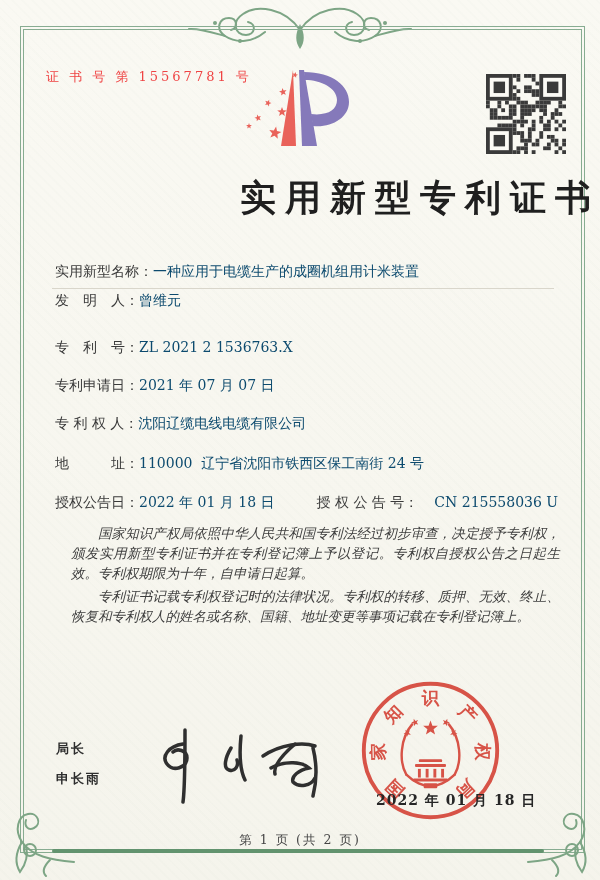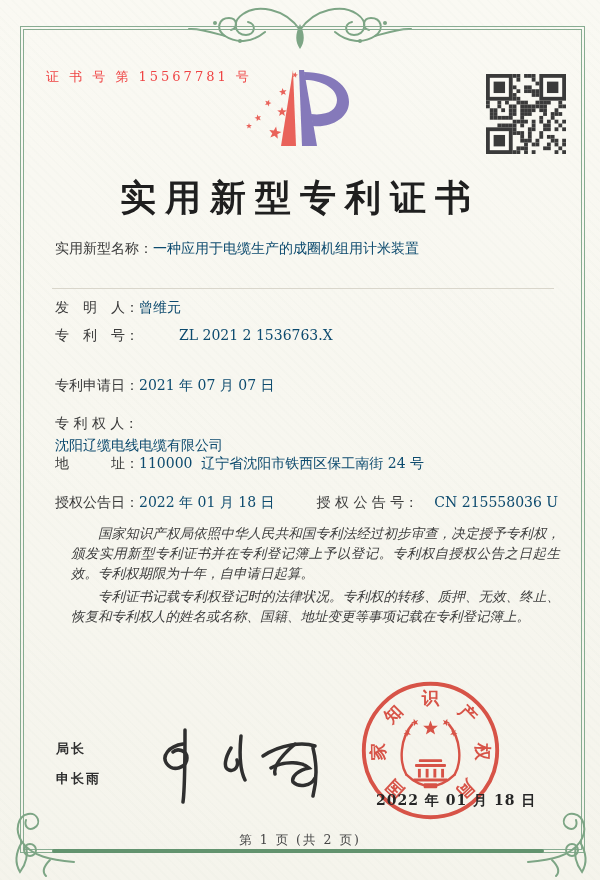--- a/index.html
+++ b/index.html
@@ -15,21 +15,21 @@
   
   .frame{
     left:20px;top:26px;width:565px;height:827px;
     border:1px solid #87ac91;box-sizing:border-box;pointer-events:none;
   }
   .frame::after{
     content:"";position:absolute;inset:2px;border:1px solid #87ac91;
   }
   .thick-line{left:52px;top:849px;width:492px;height:4px;background:#62936e;border-radius:2px;}
   .cert-no{left:46px;top:68px;font-size:13px;letter-spacing:3px;color:#ef4444;white-space:pre;}
-  .title{left:0;right:0;top:174px;text-align:center;font-size:36px;font-weight:700;
+  .title{left:0;right:0;top:174px;text-align:right;font-size:36px;font-weight:700;
          letter-spacing:9px;color:#1f1f1f;font-family:Liberation Mono, monospace;}
   .row{left:55px;right:38px;font-size:14px;line-height:22px;display:flex;}
   .row .lbl{white-space:pre;flex:none;color:#3a3a3a;}
   .row .val{white-space:pre;color:#0c4a6e;}
   .name-rule{left:52px;right:46px;top:288px;height:1px;background:#d9d6cb;}
   .grant-no{margin-left:42px;display:flex;gap:16px;}
   .paras{left:55px;right:40px;top:523px;font-size:13.5px;line-height:20px;
          font-style:italic;color:#3d3d3d;text-align:justify;}
   .paras p{margin:0 0 3px 16px;text-indent:2em;}
   .signer{left:56px;font-family:Liberation Sans, sans-serif;
@@ -233,38 +233,38 @@
     <rect x="53.33333333333333" y="0" width="26.666666666666664" height="26.666666666666664" fill="#3a3a3a"></rect>
     <rect x="57.14285714285714" y="3.8095238095238093" width="19.047619047619047" height="19.047619047619047" fill="#fbfaf5"></rect>
     <rect x="60.95238095238095" y="7.619047619047619" width="11.428571428571427" height="11.428571428571427" fill="#3a3a3a"></rect>
     <rect x="0" y="53.33333333333333" width="26.666666666666664" height="26.666666666666664" fill="#3a3a3a"></rect>
     <rect x="3.8095238095238093" y="57.14285714285714" width="19.047619047619047" height="19.047619047619047" fill="#fbfaf5"></rect>
     <rect x="7.619047619047619" y="60.95238095238095" width="11.428571428571427" height="11.428571428571427" fill="#3a3a3a"></rect>
   </svg>
 
 <div class="abs title">实用新型专利证书</div>
 
-<div class="abs row" style="top:237px;">
+<div class="abs row" style="top:260px;">
   <span class="lbl">实用新型名称：</span>
   <span class="val">一种应用于电缆生产的成圈机组用计米装置</span>
 </div>
 <div class="abs name-rule"></div>
-<div class="abs row" style="top:296px;">
+<div class="abs row" style="top:289px;">
   <span class="lbl">发　明　人：</span>
   <span class="val">曾维元</span>
 </div>
-<div class="abs row" style="top:324px;gap:40px;">
+<div class="abs row" style="top:336px;">
   <span class="lbl">专　利　号：</span>
   <span class="val">ZL 2021 2 1536763.X</span>
 </div>
 <div class="abs row" style="top:374px;">
   <span class="lbl">专利申请日：</span>
   <span class="val">2021 年 07 月 07 日</span>
 </div>
-<div class="abs row" style="top:412px;flex-direction:column;">
+<div class="abs row" style="top:412px;">
   <span class="lbl">专 利 权 人：</span>
   <span class="val">沈阳辽缆电线电缆有限公司</span>
 </div>
 <div class="abs row" style="top:452px;">
   <span class="lbl">地　　　址：</span>
   <span class="val">110000  辽宁省沈阳市铁西区保工南街 24 号</span>
 </div>
 <div class="abs row" style="top:491px;text-align:right;">
   <span class="lbl">授权公告日：</span>
   <span class="val">2022 年 01 月 18 日</span>

